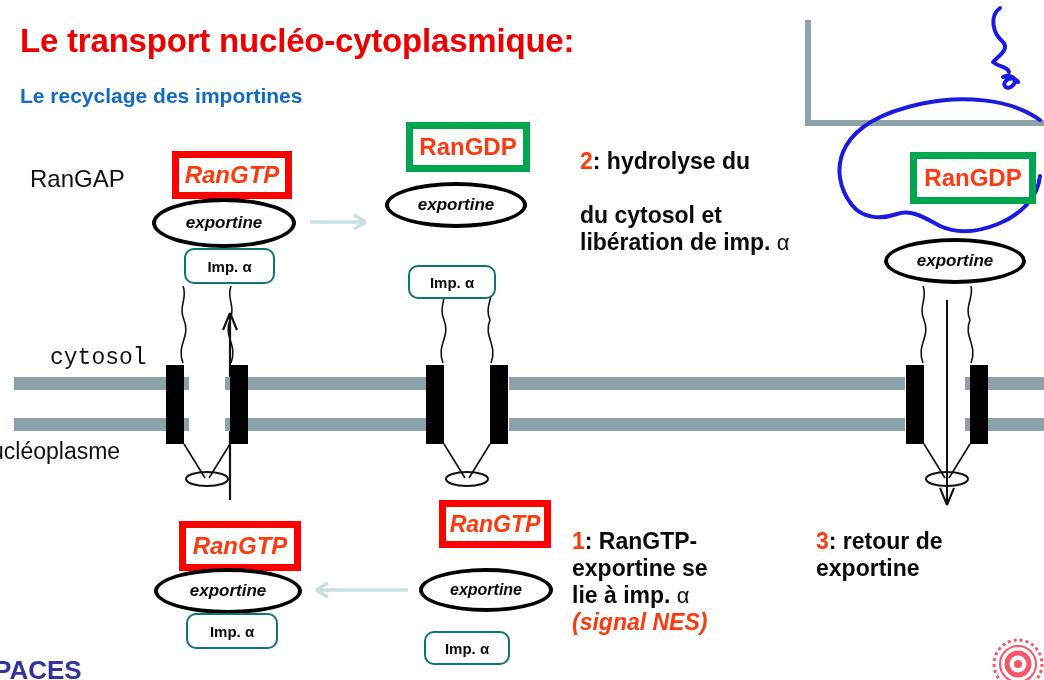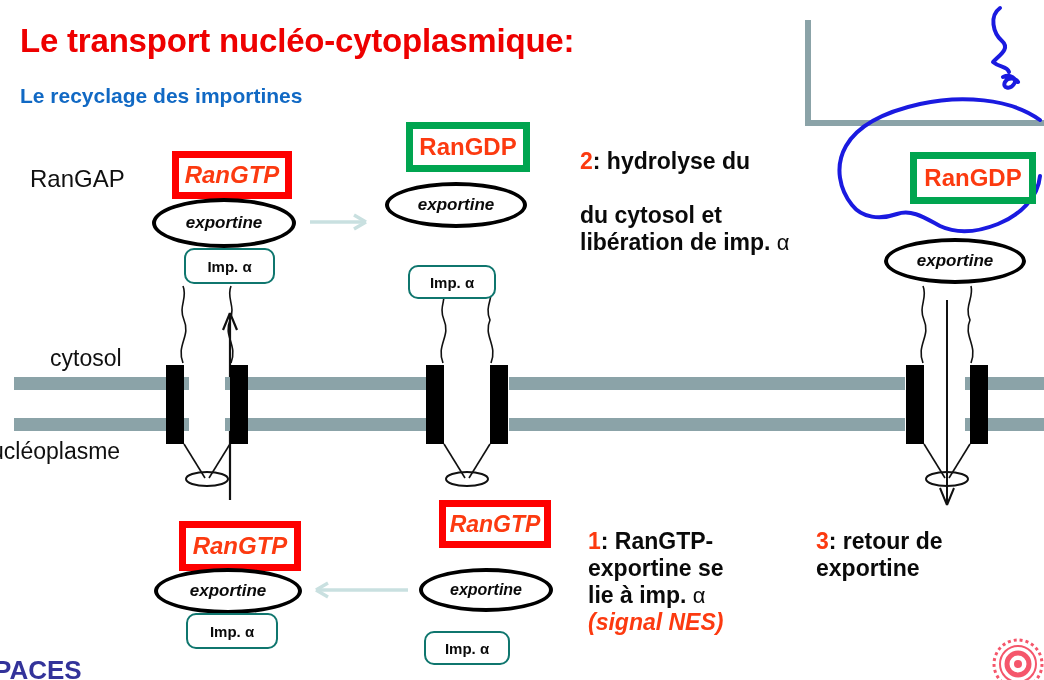--- a/index.html
+++ b/index.html
@@ -22,41 +22,41 @@
     position:absolute;left:20px;top:84px;
     font-size:21px;font-weight:bold;color:#1169c4;
     white-space:nowrap;
   }
   .rangap-label{
     position:absolute;left:30px;top:165px;
     font-size:24px;color:#101010;white-space:nowrap;
   }
   .cytosol-label{
     position:absolute;left:50px;top:345px;
-    font-size:23px;color:#101010;white-space:nowrap;
+    font-size:23px;color:#101010;white-space:nowrap;font-family:Liberation Mono, monospace;
   }
   .nucleo-label{
     position:absolute;left:-9px;top:438px;
     font-size:23px;color:#101010;white-space:nowrap;
   }
   .paces{
     position:absolute;left:-6px;top:655px;
     font-size:26px;font-weight:bold;color:#33339a;white-space:nowrap;
   }
 
   .step{
     position:absolute;
     font-size:23px;font-weight:bold;color:#0a0a0a;
     line-height:1.17;
   }
   .step .num{color:#fc3a10;}
   .step .nes{color:#fc3a10;font-style:italic;}
   .step .alpha{font-weight:normal;font-size:22px;}
   .step2{left:556px;top:148px;width:280px;margin-left:24px;}
-  .step1{left:588px;top:528px;width:200px;}
+  .step1{left:572px;top:528px;width:200px;}
   .step3{left:816px;top:528px;width:176px;}
 
   
   .membrane{
     position:absolute;
     height:54px;
     background:#8ba3a8;
     box-sizing:border-box;
     border-top:13px solid #8ba3a8;
     border-bottom:13px solid #8ba3a8;

